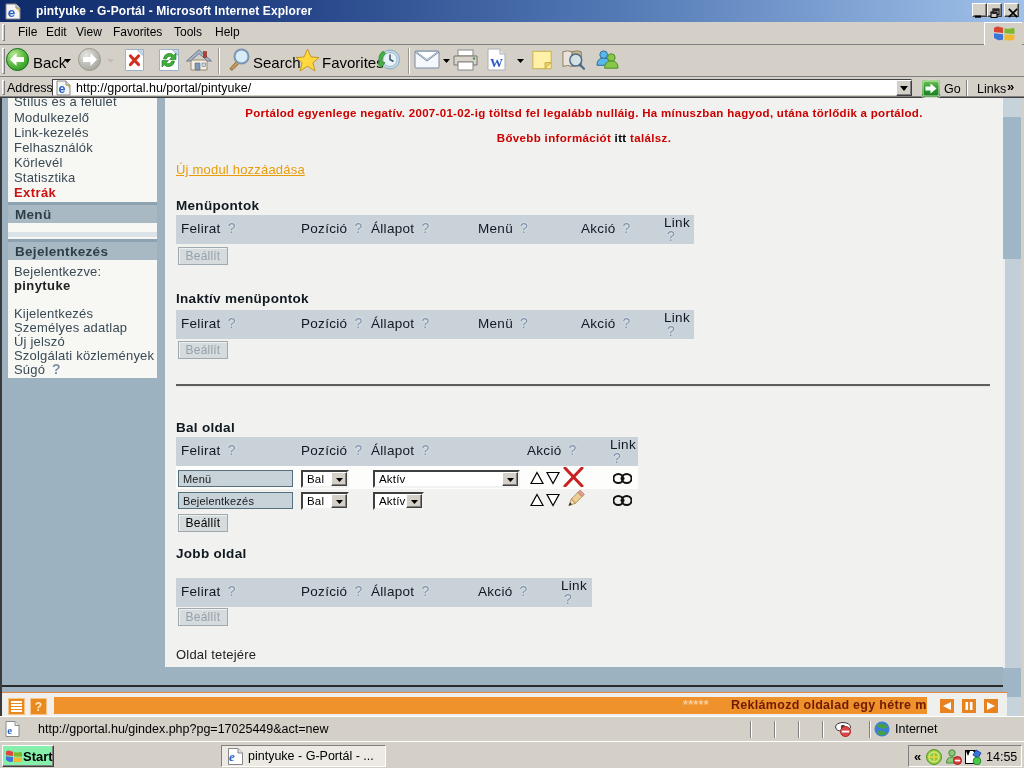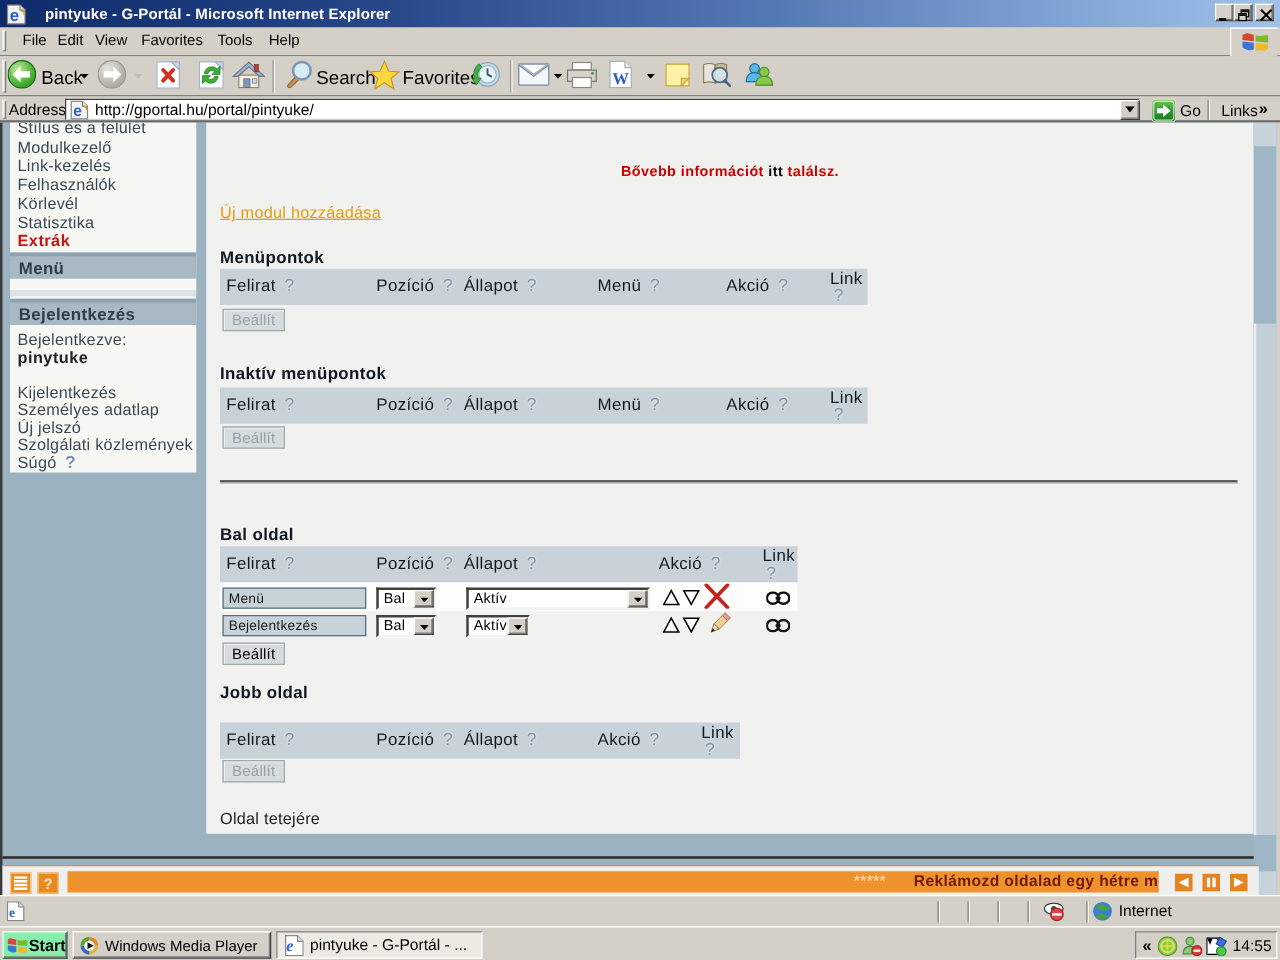--- a/index.html
+++ b/index.html
@@ -221,20 +221,21 @@
     <div class="sd" style="top:166px">Bejelentkezve:</div>
     <div class="sd" style="top:180px;font-weight:bold;color:#222;letter-spacing:0.4px">pinytuke</div>
     <div class="sd" style="top:208px">Kijelentkezés</div>
     <div class="sd" style="top:222px">Személyes adatlap</div>
     <div class="sd" style="top:236px">Új jelszó</div>
     <div class="sd" style="top:250px">Szolgálati közlemények</div>
     <div class="sd" style="top:264px">Súgó <span class="q2" style="font-weight:bold">?</span></div>
   </div>
 
   <div class="abs" id="content" style="left:165px;top:0;width:838px;height:569px;background:#F1F1EF;overflow:hidden">
+    <div style="position:absolute;top:9px;left:0;width:838px;text-align:center;font-size:11.5px;font-weight:bold;color:#CC0000;letter-spacing:0.3px">Portálod egyenlege negatív. 2007-01-02-ig töltsd fel legalább nulláig. Ha mínuszban hagyod, utána törlődik a portálod.</div>
     <div style="position:absolute;top:34px;left:0;width:838px;text-align:center;font-size:11.5px;font-weight:bold;color:#CC0000;letter-spacing:0.35px">Bővebb információt <span style="color:#000">itt</span> találsz.</div>
     <div style="position:absolute;top:64px;left:11px;font-size:13px;color:#E89C09;text-decoration:underline;letter-spacing:0.2px">Új modul hozzáadása</div>
 
     <div class="secline" style="top:100px;left:11px">Menüpontok</div>
     <div class="band" style="top:117px;left:11px;width:518px">
       <span class="th" style="left:5px">Felirat <span class="q">?</span></span>
       <span class="th" style="left:125px">Pozíció <span class="q">?</span></span>
       <span class="th" style="left:195px">Állapot <span class="q">?</span></span>
       <span class="th" style="left:302px">Menü <span class="q">?</span></span>
       <span class="th" style="left:405px">Akció <span class="q">?</span></span>
@@ -379,20 +380,21 @@
         </svg></div>
   </div>
 </div>
 
 <div class="abs" id="statusbar" style="left:0;top:716px;width:1024px;height:25px;background:#D4D0C8;border-top:1px solid #fff">
   <svg style="position:absolute;left:5px;top:4px" width="15" height="16" viewBox="0 0 15 16">
       <path d="M1 0.5 H10 L14 4.5 V15.5 H1 Z" fill="#fff" stroke="#8a8a8a"></path>
       <path d="M10 0.5 V4.5 H14" fill="#E8E8E8" stroke="#8a8a8a"></path>
       <text x="2.2" y="12.5" font-size="11" font-weight="bold" fill="#2A66C9" font-family="Liberation Serif">e</text>
     </svg>
+  <div style="position:absolute;left:38px;top:5px;font-size:12.5px;color:#000">http://gportal.hu/gindex.php?pg=17025449&amp;act=new</div>
   <div class="sep2" style="left:750px"></div>
     <div class="sep2" style="left:774px"></div>
     <div class="sep2" style="left:798px"></div>
     <div class="sep2" style="left:822px"></div>
     <div class="sep2" style="left:869px"></div>
   <svg style="position:absolute;left:835px;top:5px" width="17" height="15" viewBox="0 0 17 15">
       <ellipse cx="8" cy="5" rx="7.5" ry="4.5" fill="#fff" stroke="#333"></ellipse>
       <circle cx="8" cy="5" r="2.2" fill="#444"></circle>
       <circle cx="10.5" cy="9.5" r="5" fill="#D94848" stroke="#A22"></circle>
       <rect x="6.7" y="8.6" width="7.6" height="1.9" fill="#fff"></rect>
@@ -408,32 +410,20 @@
 <div class="abs" id="taskbar" style="left:0;top:741px;width:1024px;height:27px;background:#D4D0C8;border-top:1px solid #fff">
   <div class="abs bevout" style="left:2px;top:3px;width:52px;height:22px;background:#86efac">
     <svg style="position:absolute;left:3px;top:3px" width="16" height="15" viewBox="0 0 16 15">
         <path d="M0 2.5 Q2 1.2 3.5 1.7 L7 2.7 L7 7 L0 6.2 Z" fill="#D44"></path>
         <path d="M8 2.9 Q11 3.8 13 3.2 Q15 2.6 16 3.4 L16 7.8 L8 7.2 Z" fill="#7CB92C"></path>
         <path d="M0 7.2 L7 8 L7 12.6 Q5 13.4 3.5 12.9 Q1.5 12.2 0 11 Z" fill="#3C74D8"></path>
         <path d="M8 8.2 L16 8.8 L16 12 Q14 13.6 12 13.1 Q10 12.6 8 13.2 Z" fill="#F0B82C"></path>
       </svg>
     <span style="position:absolute;left:20px;top:3px;font-size:13px;font-weight:bold;color:#000">Start</span>
   </div>
-  <div class="abs bevout" style="left:58px;top:3px;width:159px;height:22px;background:#D4D0C8">
-    <svg style="position:absolute;left:5px;top:3px" width="15" height="15" viewBox="0 0 15 15">
-        <circle cx="7.5" cy="7.5" r="7.2" fill="#E8EEF4"></circle>
-        <path d="M7.5 0.3 A7.2 7.2 0 0 1 14.7 7.5 L7.5 7.5 Z" fill="#E2872C"></path>
-        <path d="M14.7 7.5 A7.2 7.2 0 0 1 7.5 14.7 L7.5 7.5 Z" fill="#D8B840"></path>
-        <path d="M7.5 14.7 A7.2 7.2 0 0 1 0.3 7.5 L7.5 7.5 Z" fill="#3C68C0"></path>
-        <path d="M0.3 7.5 A7.2 7.2 0 0 1 7.5 0.3 L7.5 7.5 Z" fill="#58A028"></path>
-        <circle cx="7.5" cy="7.5" r="4.2" fill="#F4F6F8"></circle>
-        <path d="M6 4.8 L11 7.5 L6 10.2 Z" fill="#111"></path>
-      </svg>
-    <span style="position:absolute;left:25px;top:4px;font-size:12px;color:#000">Windows Media Player</span>
-  </div>
   <div class="abs bevin" style="left:221px;top:3px;width:165px;height:22px;background:#ECEAE3">
     <svg style="position:absolute;left:6px;top:2px" width="15" height="17" viewBox="0 0 15 17">
         <path d="M0.5 0.5 H10 L14.5 5 V16.5 H0.5 Z" fill="#fff" stroke="#888"></path>
         <path d="M10 0.5 V5 H14.5" fill="#E0E0E0" stroke="#888"></path>
         <text x="1" y="13" font-size="13" font-weight="bold" fill="#2A66C9" font-family="Liberation Serif" font-style="italic">e</text>
       </svg>
     <span style="position:absolute;left:26px;top:3px;font-size:12.5px;font-weight:normal;color:#000">pintyuke - G-Portál - ...</span>
   </div>
   <div class="abs bevin" style="left:908px;top:3px;width:114px;height:22px;background:#D4D0C8">
     <span style="position:absolute;left:5px;top:3px;font-size:13px;font-weight:bold;color:#000">«</span>

